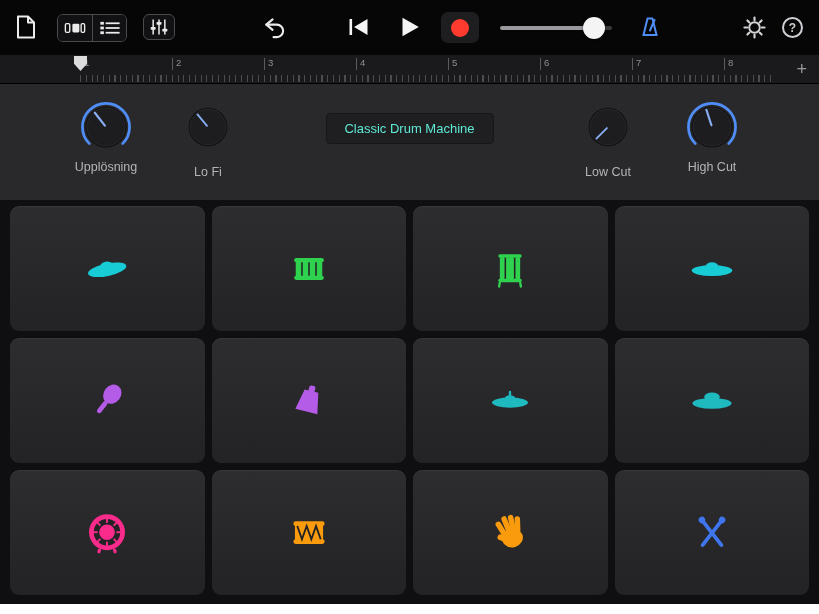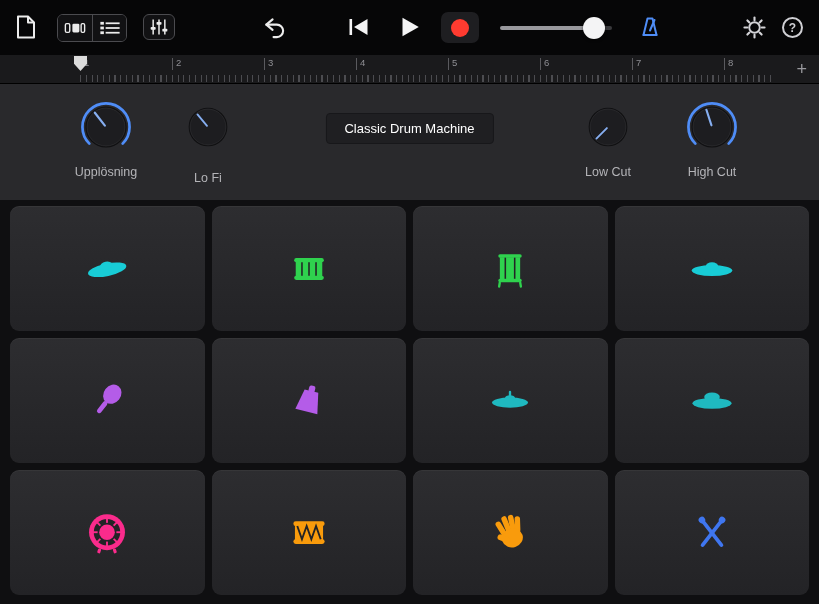--- a/index.html
+++ b/index.html
@@ -22,22 +22,22 @@
   
   .ruler{position:absolute;top:55px;left:0;right:0;height:28px;background:#1a1a1c;border-bottom:1px solid #000;}
   .ruler-ticks{position:absolute;left:80px;width:696px;bottom:1px;height:7px;background:repeating-linear-gradient(90deg,#4c4c50 0 1px,transparent 1px 5.75px);}
   .tick-num{position:absolute;top:3px;height:12px;font-size:9.5px;color:#8f8f94;border-left:1px solid #5a5a5e;padding-left:3px;line-height:10px;}
   .playhead{position:absolute;left:74px;top:1px;width:13px;height:15px;background:#dcdcdc;clip-path:polygon(0 0,100% 0,100% 52%,50% 100%,0 52%);z-index:2;}
   .add-bars{position:absolute;right:6px;top:2px;font-size:18px;color:#98989d;line-height:22px;background:none;border:none;}
 
   
   .controls{position:absolute;top:84px;left:0;right:0;height:116px;background:#29292c;}
   .knob-wrap{position:absolute;width:104px;text-align:center;}
-  .knob-label{margin-top:5px;font-size:12.5px;color:#b4b4b8;}
-  .preset-btn{position:absolute;left:50%;top:29px;transform:translateX(-50%);background:#1f1f22;border:1px solid #17171a;color:#ffffff;font-size:13px;padding:7px 18px;border-radius:4px;white-space:nowrap;}
+  .knob-label{font-size:12.5px;color:#b4b4b8;}
+  .preset-btn{position:absolute;left:50%;top:29px;transform:translateX(-50%);background:#1f1f22;border:1px solid #17171a;color:#5eead4;font-size:13px;padding:7px 18px;border-radius:4px;white-space:nowrap;}
 
   
   .pads{position:absolute;top:200px;left:0;width:819px;height:404px;background:#0f0f11;display:grid;grid-template-columns:repeat(4,1fr);grid-template-rows:repeat(3,1fr);gap:7px;padding:6px 10px 9px;box-sizing:border-box;}
   .pad{background:linear-gradient(180deg,#2d2d30,#232326);border-radius:9px;display:flex;align-items:center;justify-content:center;box-shadow:inset 0 1px 0 rgba(255,255,255,.045);cursor:pointer;}
   .pad svg{width:50px;height:50px;}
 
   .white-strip{position:absolute;left:0;right:0;bottom:0;height:10px;background:#ffffff;}
 </style>
 </head>
 <body>
@@ -174,21 +174,21 @@
       </svg>
       <div class="knob-label">Upplösning</div>
     </div>
 
     <div class="knob-wrap" style="left:156px;top:18px;">
       <svg width="50" height="50" viewBox="0 0 64 64">
         <circle cx="32" cy="32" r="24" fill="#1d1d20" stroke="#101012" stroke-width="1.5"></circle>
         <circle cx="32" cy="32" r="23" fill="none" stroke="rgba(255,255,255,0.07)" stroke-width="1"></circle>
         <line x1="32" y1="30" x2="32" y2="11" stroke="#86aef0" stroke-width="2.4" stroke-linecap="round" transform="rotate(-40 32 32)"></line>
       </svg>
-      <div class="knob-label" style="margin-top:15px">Lo Fi</div>
+      <div class="knob-label" style="margin-top:9px">Lo Fi</div>
     </div>
 
     <button class="preset-btn">Classic Drum Machine</button>
 
     <div class="knob-wrap" style="left:660px;top:14px;">
       <svg width="58" height="58" viewBox="0 0 64 64">
         <path d="M13.62 50.38 A26 26 0 1 1 50.38 50.38" fill="none" stroke="#4f8df7" stroke-width="3" stroke-linecap="round"></path>
         <circle cx="32" cy="32" r="22" fill="#1d1d20" stroke="#101012" stroke-width="1.5"></circle>
         <circle cx="32" cy="32" r="21" fill="none" stroke="rgba(255,255,255,0.07)" stroke-width="1"></circle>
         <line x1="32" y1="30" x2="32" y2="12" stroke="#86aef0" stroke-width="2.4" stroke-linecap="round" transform="rotate(-18 32 32)"></line>

